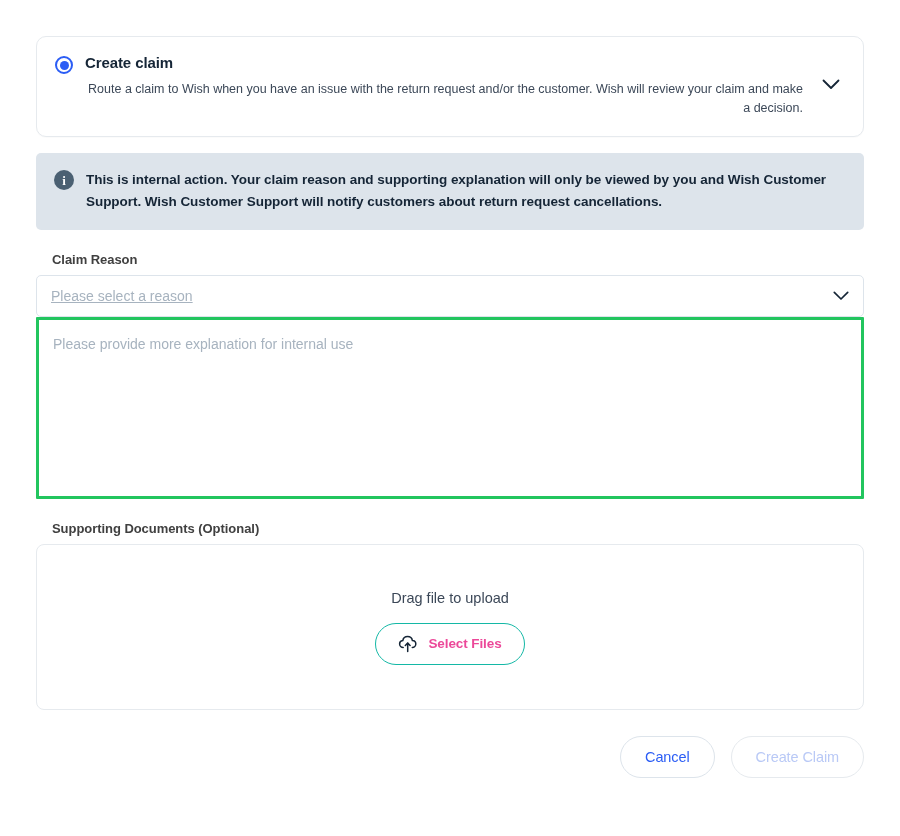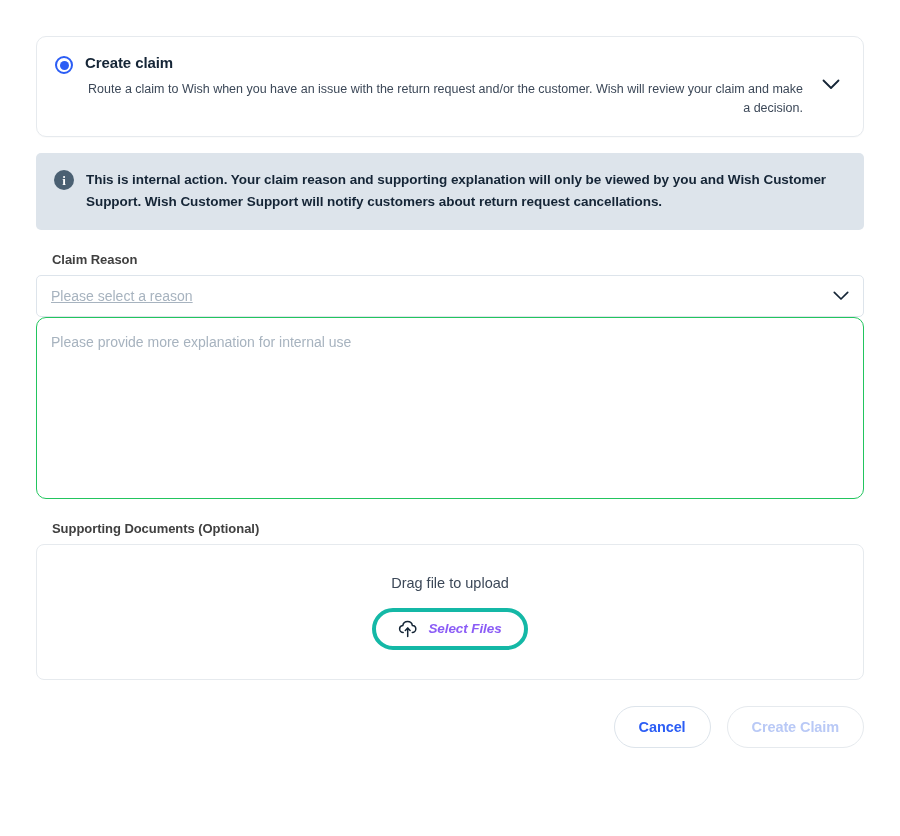--- a/index.html
+++ b/index.html
@@ -157,61 +157,60 @@
     position: absolute;
     right: 14px;
     top: 50%;
     margin-top: -5px;
     display: flex;
   }
 
   
   .textarea-box {
     height: 182px;
-    border: 1px solid #22c55e;
-    border-radius: 10px;
+    border: 3px solid #22c55e;
+    border-radius: 1px;
     background: #ffffff;
     padding: 14px 14px;
   }
   .textarea-placeholder {
     font-size: 14px;
     color: #a7b3bf;
     line-height: 20px;
   }
 
   
   .dropzone {
-    height: 136px;
+    height: 166px;
     border: 1px solid #e6eaee;
     border-radius: 8px;
     background: #ffffff;
     display: flex;
     flex-direction: column;
     align-items: center;
     justify-content: center;
   }
   .drop-text {
     font-size: 14.5px;
     color: #3c4858;
     margin: 0 0 17px 0;
   }
   .select-files-btn {
     display: inline-flex;
     align-items: center;
     gap: 10px;
     height: 42px;
     padding: 0 22px;
-    border: 4px solid #14b8a6;
+    border: 1px solid #14b8a6;
     border-radius: 21px;
     background: #ffffff;
     font-size: 13.5px;
     font-weight: bold;
-    color: #8b5cf6;
+    color: #ec4899;
     letter-spacing: -0.1px;
-    font-style: italic;
   }
   .upload-icon {
     display: flex;
     align-items: center;
     justify-content: center;
   }
 
   
   .actions {
     display: flex;
@@ -219,21 +218,21 @@
     align-items: center;
     gap: 16px;
     margin-top: 26px;
   }
   .btn {
     height: 42px;
     min-width: 86px;
     padding: 0 24px;
     border-radius: 21px;
     font-size: 14.5px;
-    font-weight: bold;
+    font-weight: normal;
     letter-spacing: -0.1px;
     background: #ffffff;
     display: inline-flex;
     align-items: center;
     justify-content: center;
   }
   .btn-cancel {
     border: 1px solid #dde4eb;
     color: #2b5df5;
   }

